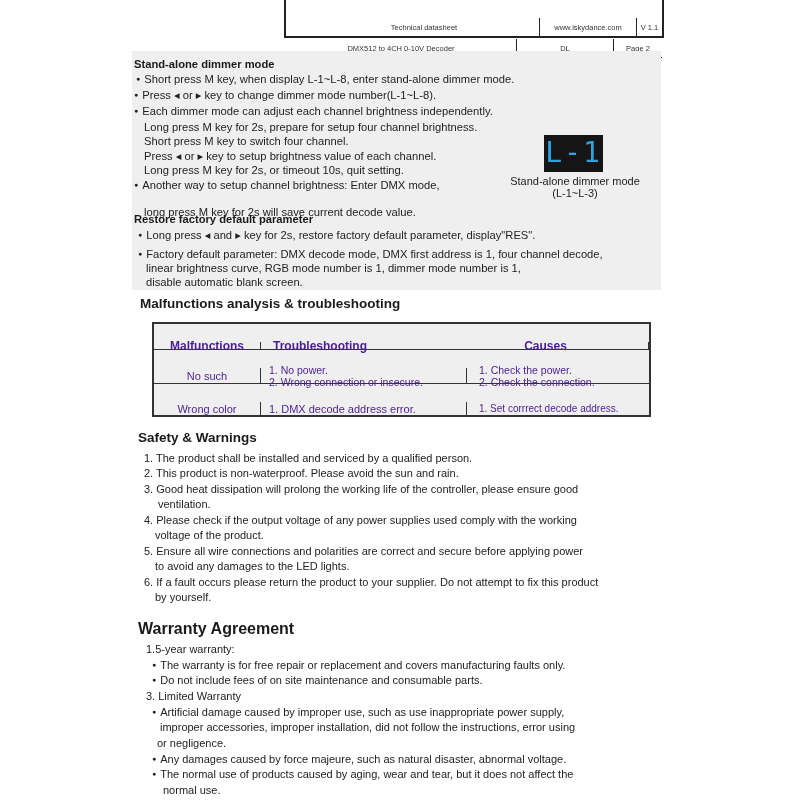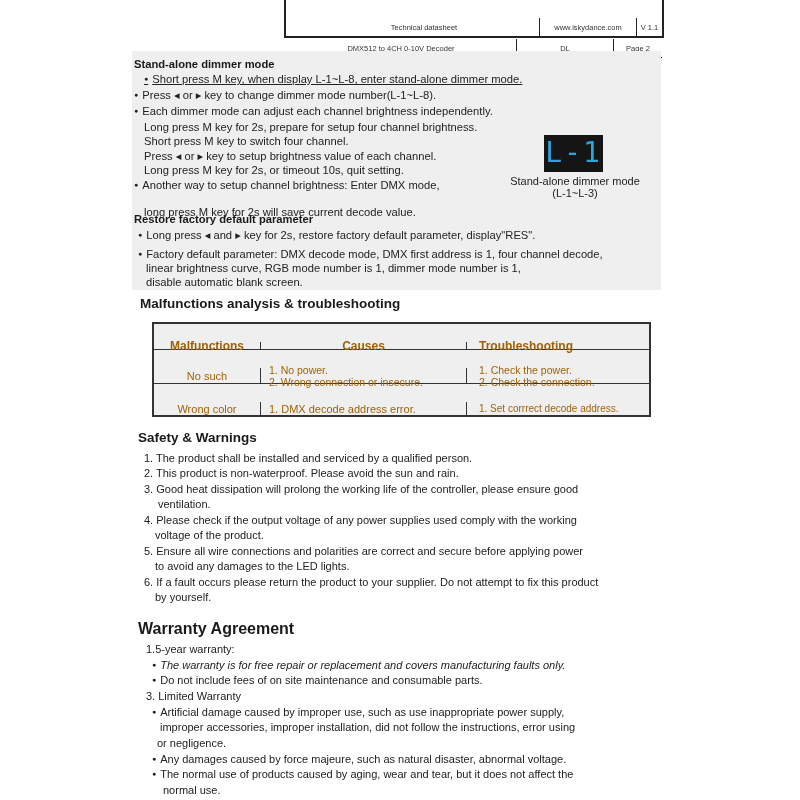--- a/index.html
+++ b/index.html
@@ -33,21 +33,21 @@
 
   .sec-title { font-weight: bold; color: #1a1a1a; white-space: nowrap; }
 
   
   .mtable { left: 152px; top: 322px; width: 499px; height: 95px; border: 2px solid #333;
             box-sizing: border-box; background: #efefef; }
   .mrow { position: absolute; left: 0; right: 0; display: flex; }
   .mrow.h { top: 0; height: 25px; border-bottom: 1.5px solid #333; }
   .mrow.a { top: 26px; height: 33px; border-bottom: 1.5px solid #333; }
   .mrow.b { top: 60px; height: 31px; }
-  .mc { box-sizing: border-box; display: flex; align-items: center; font-size: 11px; color: #a16207; margin-top: 18px; }
+  .mc { box-sizing: border-box; display: flex; align-items: center; font-size: 11px; color: #4c1d95; margin-top: 18px; }
   .mc.k1 { width: 107px; border-right: 1.5px solid #333; justify-content: center; }
   .mc.k2 { width: 206px; border-right: 1.5px solid #333; padding-left: 8px; }
   .mc.k3 { flex: 1; padding-left: 12px; }
   .mrow.h .mc { font-weight: bold; font-size: 12px; }
   .mrow.h .mc.k2 { justify-content: center; padding-left: 0; }
   .mc .two { line-height: 12px; font-size: 10.5px; }
 
   .body-t { font-size: 11px; color: #222; white-space: nowrap; position: absolute; line-height: 14px; }
 </style>
 </head>
@@ -61,21 +61,21 @@
   </div>
   <div class="row r2">
     <div class="c c1">Technical datasheet</div>
     <div class="c c2">www.iskydance.com</div>
     <div class="c c3">V 1.1</div>
   </div>
 </div>
 
 <div class="abs panel">
   <div class="t h3" style="left:2px; top:6px;">Stand-alone dimmer mode</div>
-  <div class="t bul" style="left:12px; top:21px;text-decoration:underline;">Short press M key, when display L-1~L-8, enter stand-alone dimmer mode.</div>
+  <div class="t bul" style="left:4px; top:21px;">Short press M key, when display L-1~L-8, enter stand-alone dimmer mode.</div>
   <div class="t bul" style="left:2px; top:37px;">Press ◂ or ▸ key to change dimmer mode number(L-1~L-8).</div>
   <div class="t bul" style="left:2px; top:53px;">Each dimmer mode can adjust each channel brightness independently.</div>
   <div class="t" style="left:12px; top:69px;">Long press M key for 2s, prepare for setup four channel brightness.</div>
   <div class="t" style="left:12px; top:83px;">Short press M key to switch four channel.</div>
   <div class="t" style="left:12px; top:98px;">Press ◂ or ▸ key to setup brightness value of each channel.</div>
   <div class="t" style="left:12px; top:112px;">Long press M key for 2s, or timeout 10s, quit setting.</div>
   <div class="t bul" style="left:2px; top:127px;">Another way to setup channel brightness: Enter DMX mode,</div>
   <div class="t" style="left:12px; top:154px;text-align:right;">long press M key for 2s will save current decode value.</div>
 
   <div class="t h3" style="left:2px; top:161px;">Restore factory default parameter</div>
@@ -91,22 +91,22 @@
 <div class="abs caption" style="left:500px; top:175px; width:150px;">
   <div>Stand-alone dimmer mode</div>
   <div>(L-1~L-3)</div>
 </div>
 
 <div class="abs sec-title" style="left:140px; top:296px; font-size:13.5px;">Malfunctions analysis &amp; troubleshooting</div>
 
 <div class="abs mtable">
   <div class="mrow h">
     <div class="mc k1">Malfunctions</div>
+    <div class="mc k3">Troubleshooting</div>
     <div class="mc k2">Causes</div>
-    <div class="mc k3">Troubleshooting</div>
   </div>
   <div class="mrow a">
     <div class="mc k1">No such</div>
     <div class="mc k2">
       <div class="two">
         <div>1. No power.</div>
         <div>2. Wrong connection or insecure.</div>
       </div>
     </div>
     <div class="mc k3">
@@ -130,21 +130,21 @@
 <div class="body-t" style="left:158px; top:497px;">ventilation.</div>
 <div class="body-t" style="left:144px; top:513px;">4. Please check if the output voltage of any power supplies used comply with the working</div>
 <div class="body-t" style="left:155px; top:528px;">voltage of the product.</div>
 <div class="body-t" style="left:144px; top:544px;">5. Ensure all wire connections and polarities are correct and secure before  applying power</div>
 <div class="body-t" style="left:155px; top:559px;">to avoid any damages to the LED lights.</div>
 <div class="body-t" style="left:144px; top:575px;">6. If a fault occurs please return the product to your supplier. Do not attempt to fix this product</div>
 <div class="body-t" style="left:155px; top:590px;">by yourself.</div>
 
 <div class="abs sec-title" style="left:138px; top:620px; font-size:16px;">Warranty Agreement</div>
 <div class="body-t" style="left:146px; top:642px;">1.5-year warranty:</div>
-<div class="body-t bul" style="left:152px; top:658px;font-style:italic;">The warranty is for free repair or replacement and covers manufacturing faults only.</div>
+<div class="body-t bul" style="left:152px; top:658px;">The warranty is for free repair or replacement and covers manufacturing faults only.</div>
 <div class="body-t bul" style="left:152px; top:673px;">Do not include fees of on site maintenance and consumable parts.</div>
 <div class="body-t" style="left:146px; top:689px;">3. Limited Warranty</div>
 <div class="body-t bul" style="left:152px; top:705px;">Artificial damage caused by improper use, such as use inappropriate power supply,</div>
 <div class="body-t" style="left:160px; top:720px;">improper accessories, improper installation, did not follow the instructions, error using</div>
 <div class="body-t" style="left:157px; top:736px;">or negligence.</div>
 <div class="body-t bul" style="left:152px; top:752px;">Any damages caused by force majeure, such as  natural disaster, abnormal voltage.</div>
 <div class="body-t bul" style="left:152px; top:767px;">The normal use of products caused by aging, wear and tear, but it does not affect the</div>
 <div class="body-t" style="left:163px; top:783px;">normal use.</div>
 
 </body></html>

